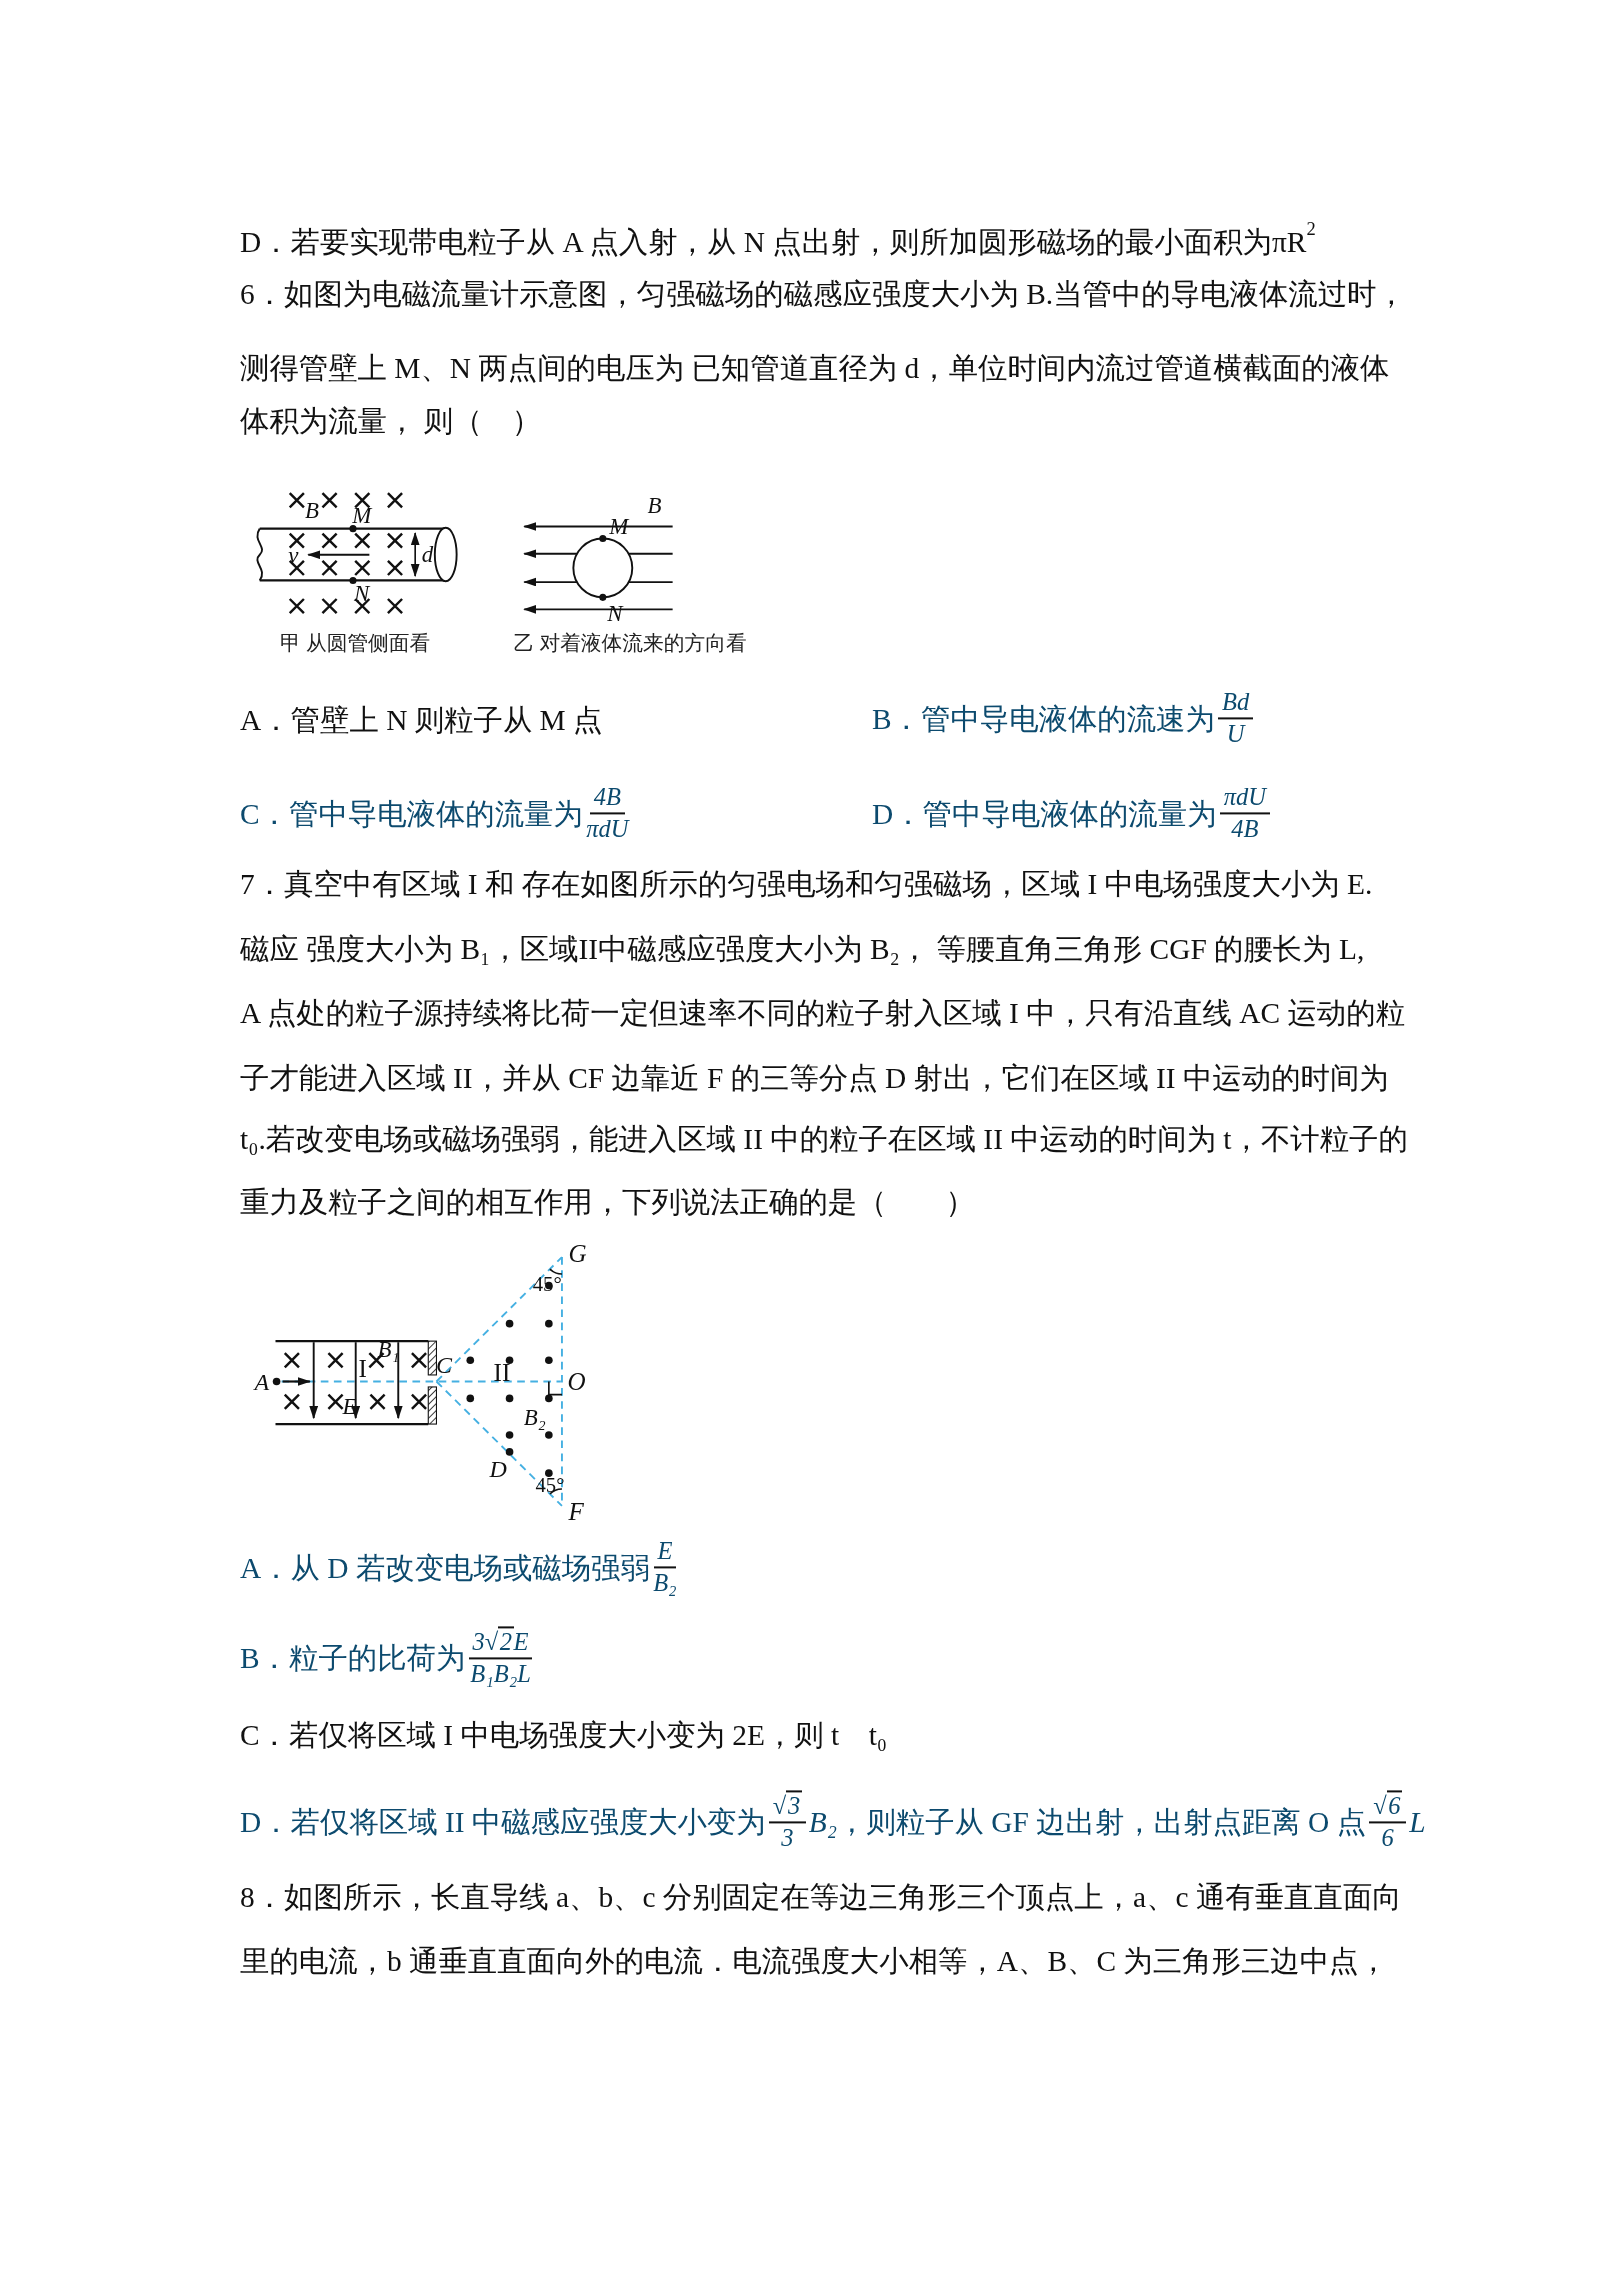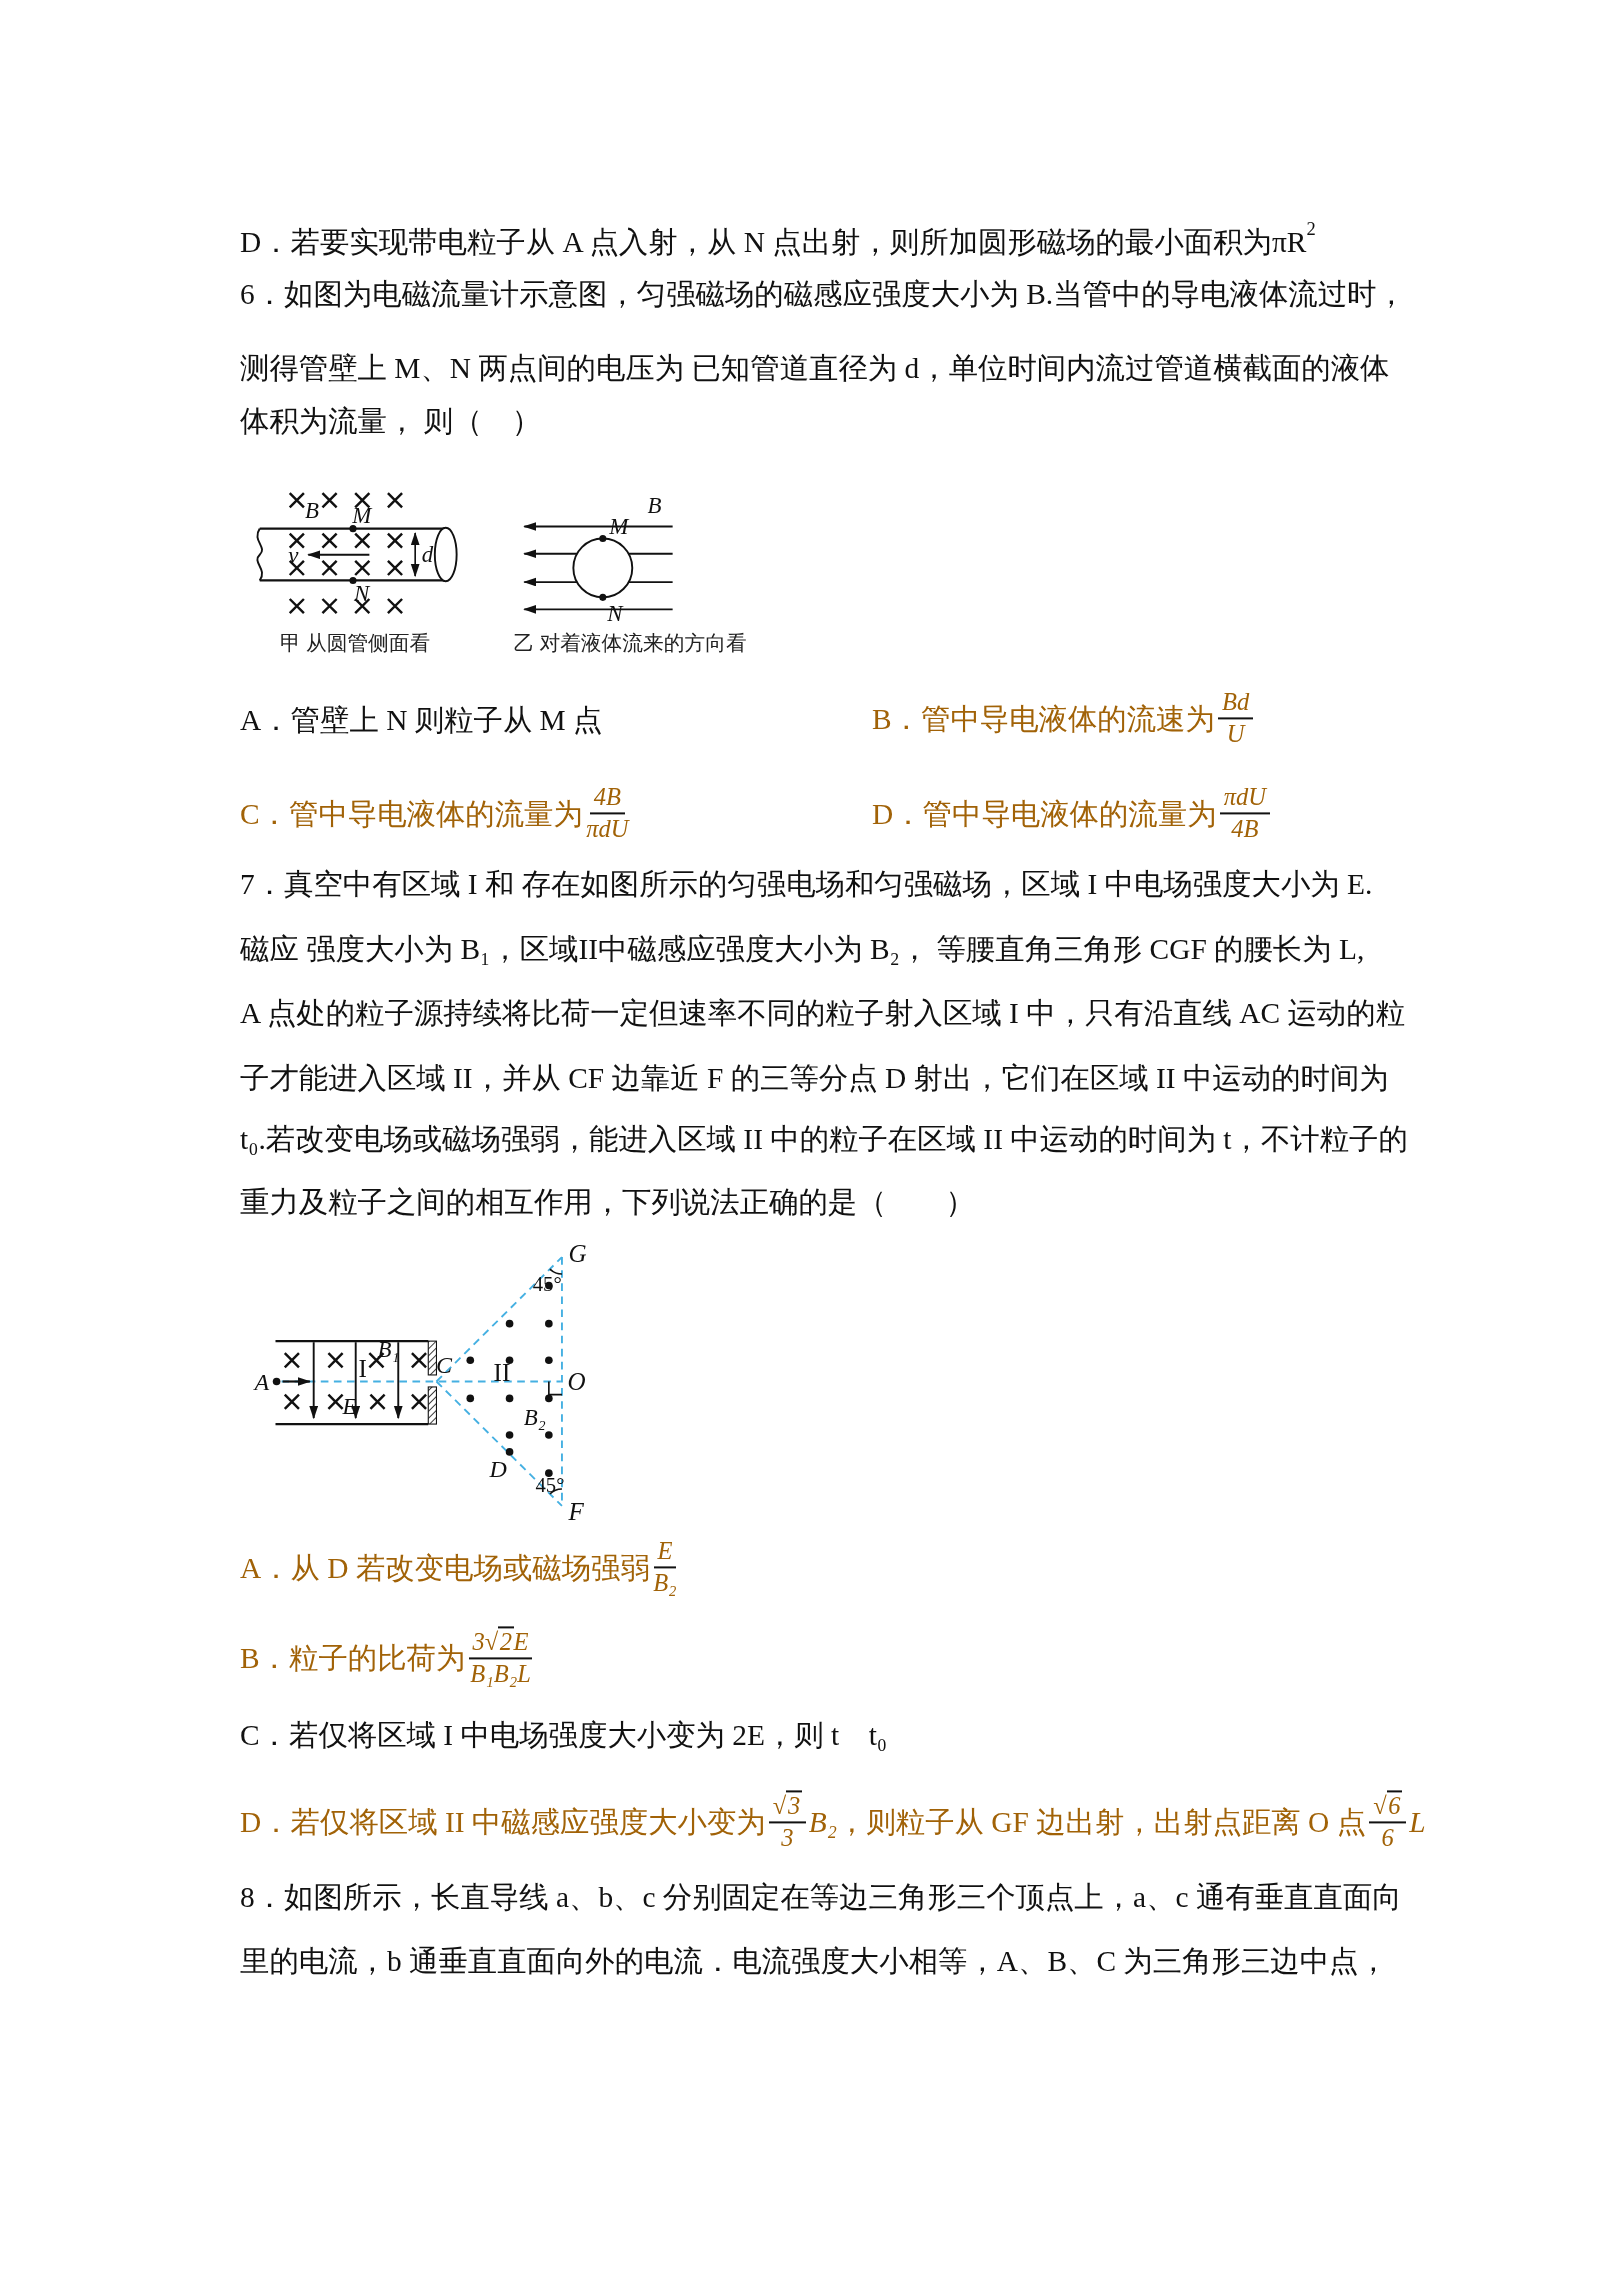--- a/index.html
+++ b/index.html
@@ -1,19 +1,19 @@
 <!DOCTYPE html>
 <html style="font-size:8.7px"><head>
 <meta charset="utf-8">
 <style>
   html,body{margin:0;padding:0;background:#ffffff;}
   body{width:1623px;height:2295px;font-family:"Liberation Serif","DejaVu Serif",serif;color:#111;}
   .page{position:relative;width:1623px;height:2295px;background:#fff;overflow:hidden;}
   .line{position:absolute;left:240px;font-size:29.4px;line-height:38px;white-space:pre;color:#111;}
-  .opt{position:absolute;display:flex;align-items:center;font-size:29.4px;white-space:pre;color:#a16207;justify-content:flex-end;}
+  .opt{position:absolute;display:flex;align-items:center;font-size:29.4px;white-space:pre;color:#0c4a6e;justify-content:flex-end;}
   .frac{display:inline-flex;flex-direction:column;align-items:center;font-size:24.5px;line-height:1.12;font-style:italic;margin:0 3.3px;transform:translateY(-1.6px);}
   .frac .num{display:inline-flex;align-items:flex-end;border-bottom:2.2px solid #111;padding:0 3.8px 1.1px;}
   .frac .den{display:inline-flex;padding-top:1.1px;}
   .rad{font-style:normal;}
   .radicand{border-top:2.2px solid #111;padding:0 1.6px;}
   sup{font-size:18.5px;vertical-align:45%;}
   .fig{position:absolute;}
   svg text{font-family:"Liberation Serif","DejaVu Serif",serif;fill:#111;}
   svg .it{font-style:italic;}
   svg .cap{font-size:38px;fill:#222;}

